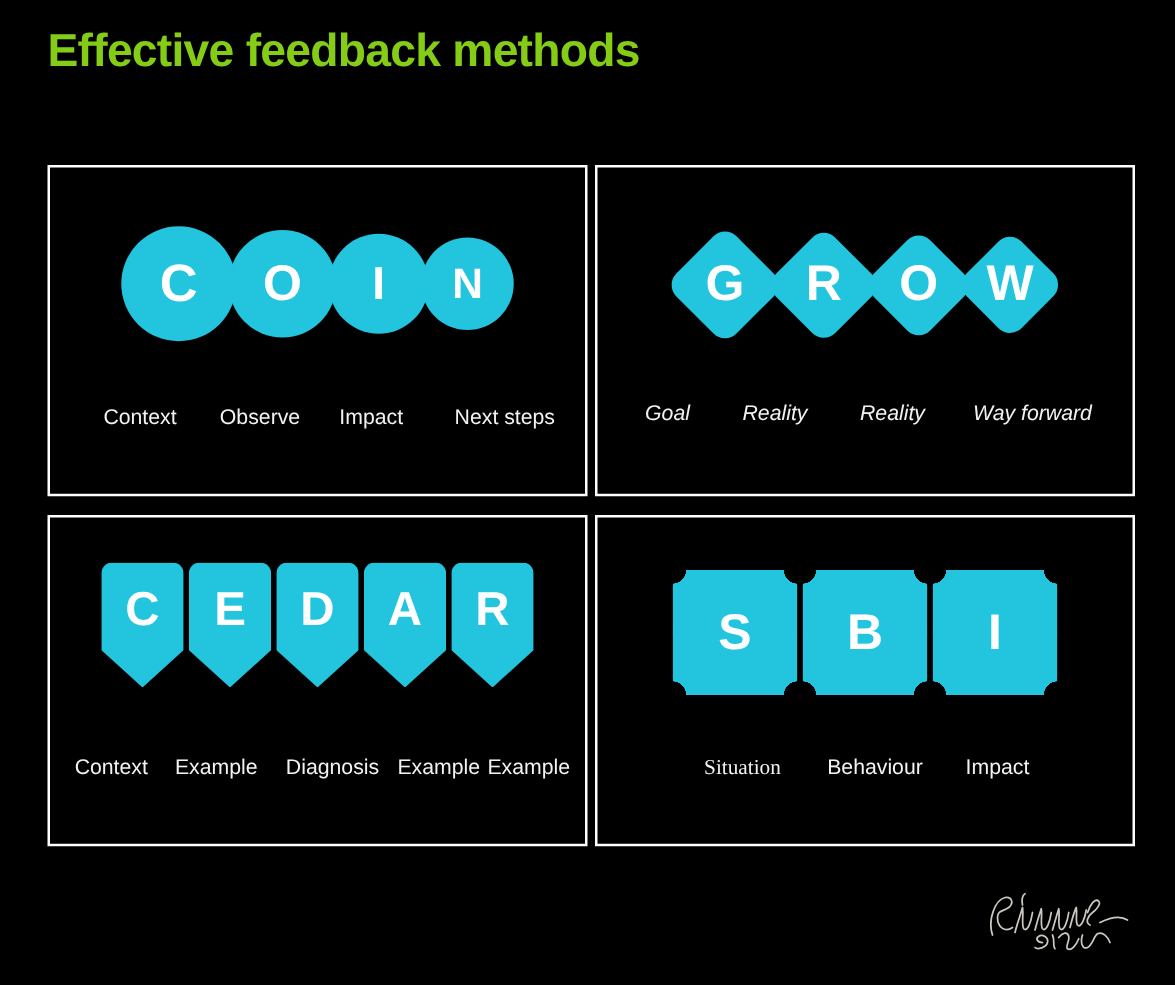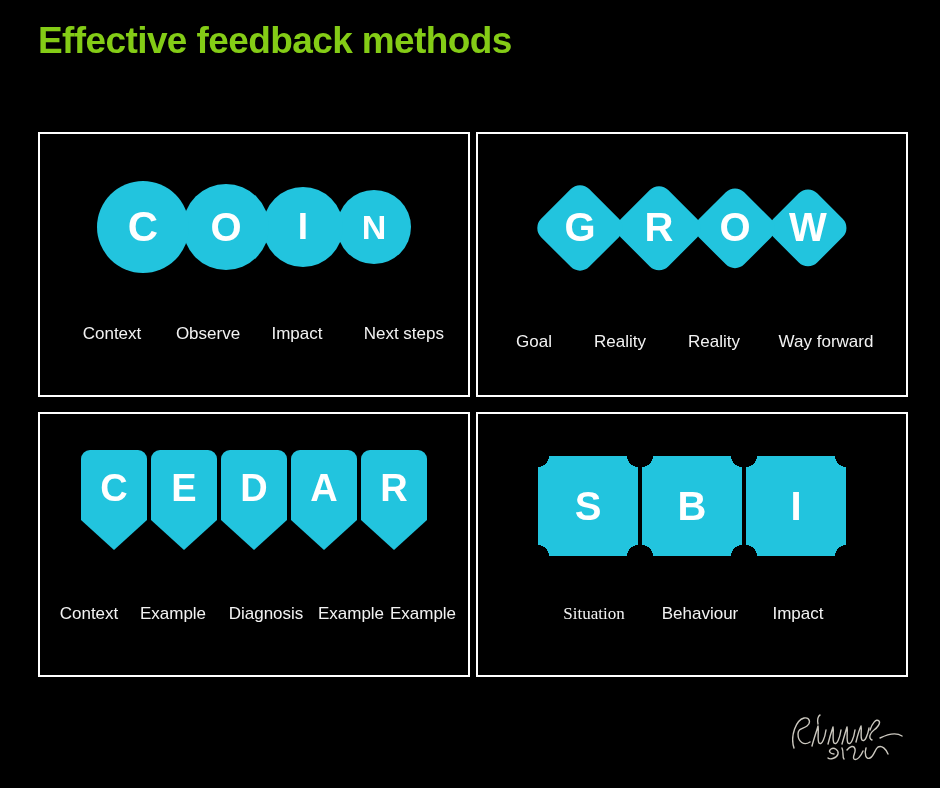--- a/index.html
+++ b/index.html
@@ -115,21 +115,21 @@
     background: #22c4de;
     border-radius: 13px;
   }
   .diamond-letter {
     position: relative;
     z-index: 2;
     font-weight: bold;
     color: #ffffff;
     font-size: 40px;
   }
-  .grow-labels { top: 198px; }
+  .grow-labels { top: 187px; font-style: italic; }
   .grow-labels span:nth-child(1) { width: 80px; }
   .grow-labels span:nth-child(2) { width: 92px; }
   .grow-labels span:nth-child(3) { width: 96px; }
   .grow-labels span:nth-child(4) { width: 128px; }
 
   
   .cedar-row { top: 36px; height: 110px; align-items: flex-start; }
   .banner {
     width: 66px;
     height: 100px;

